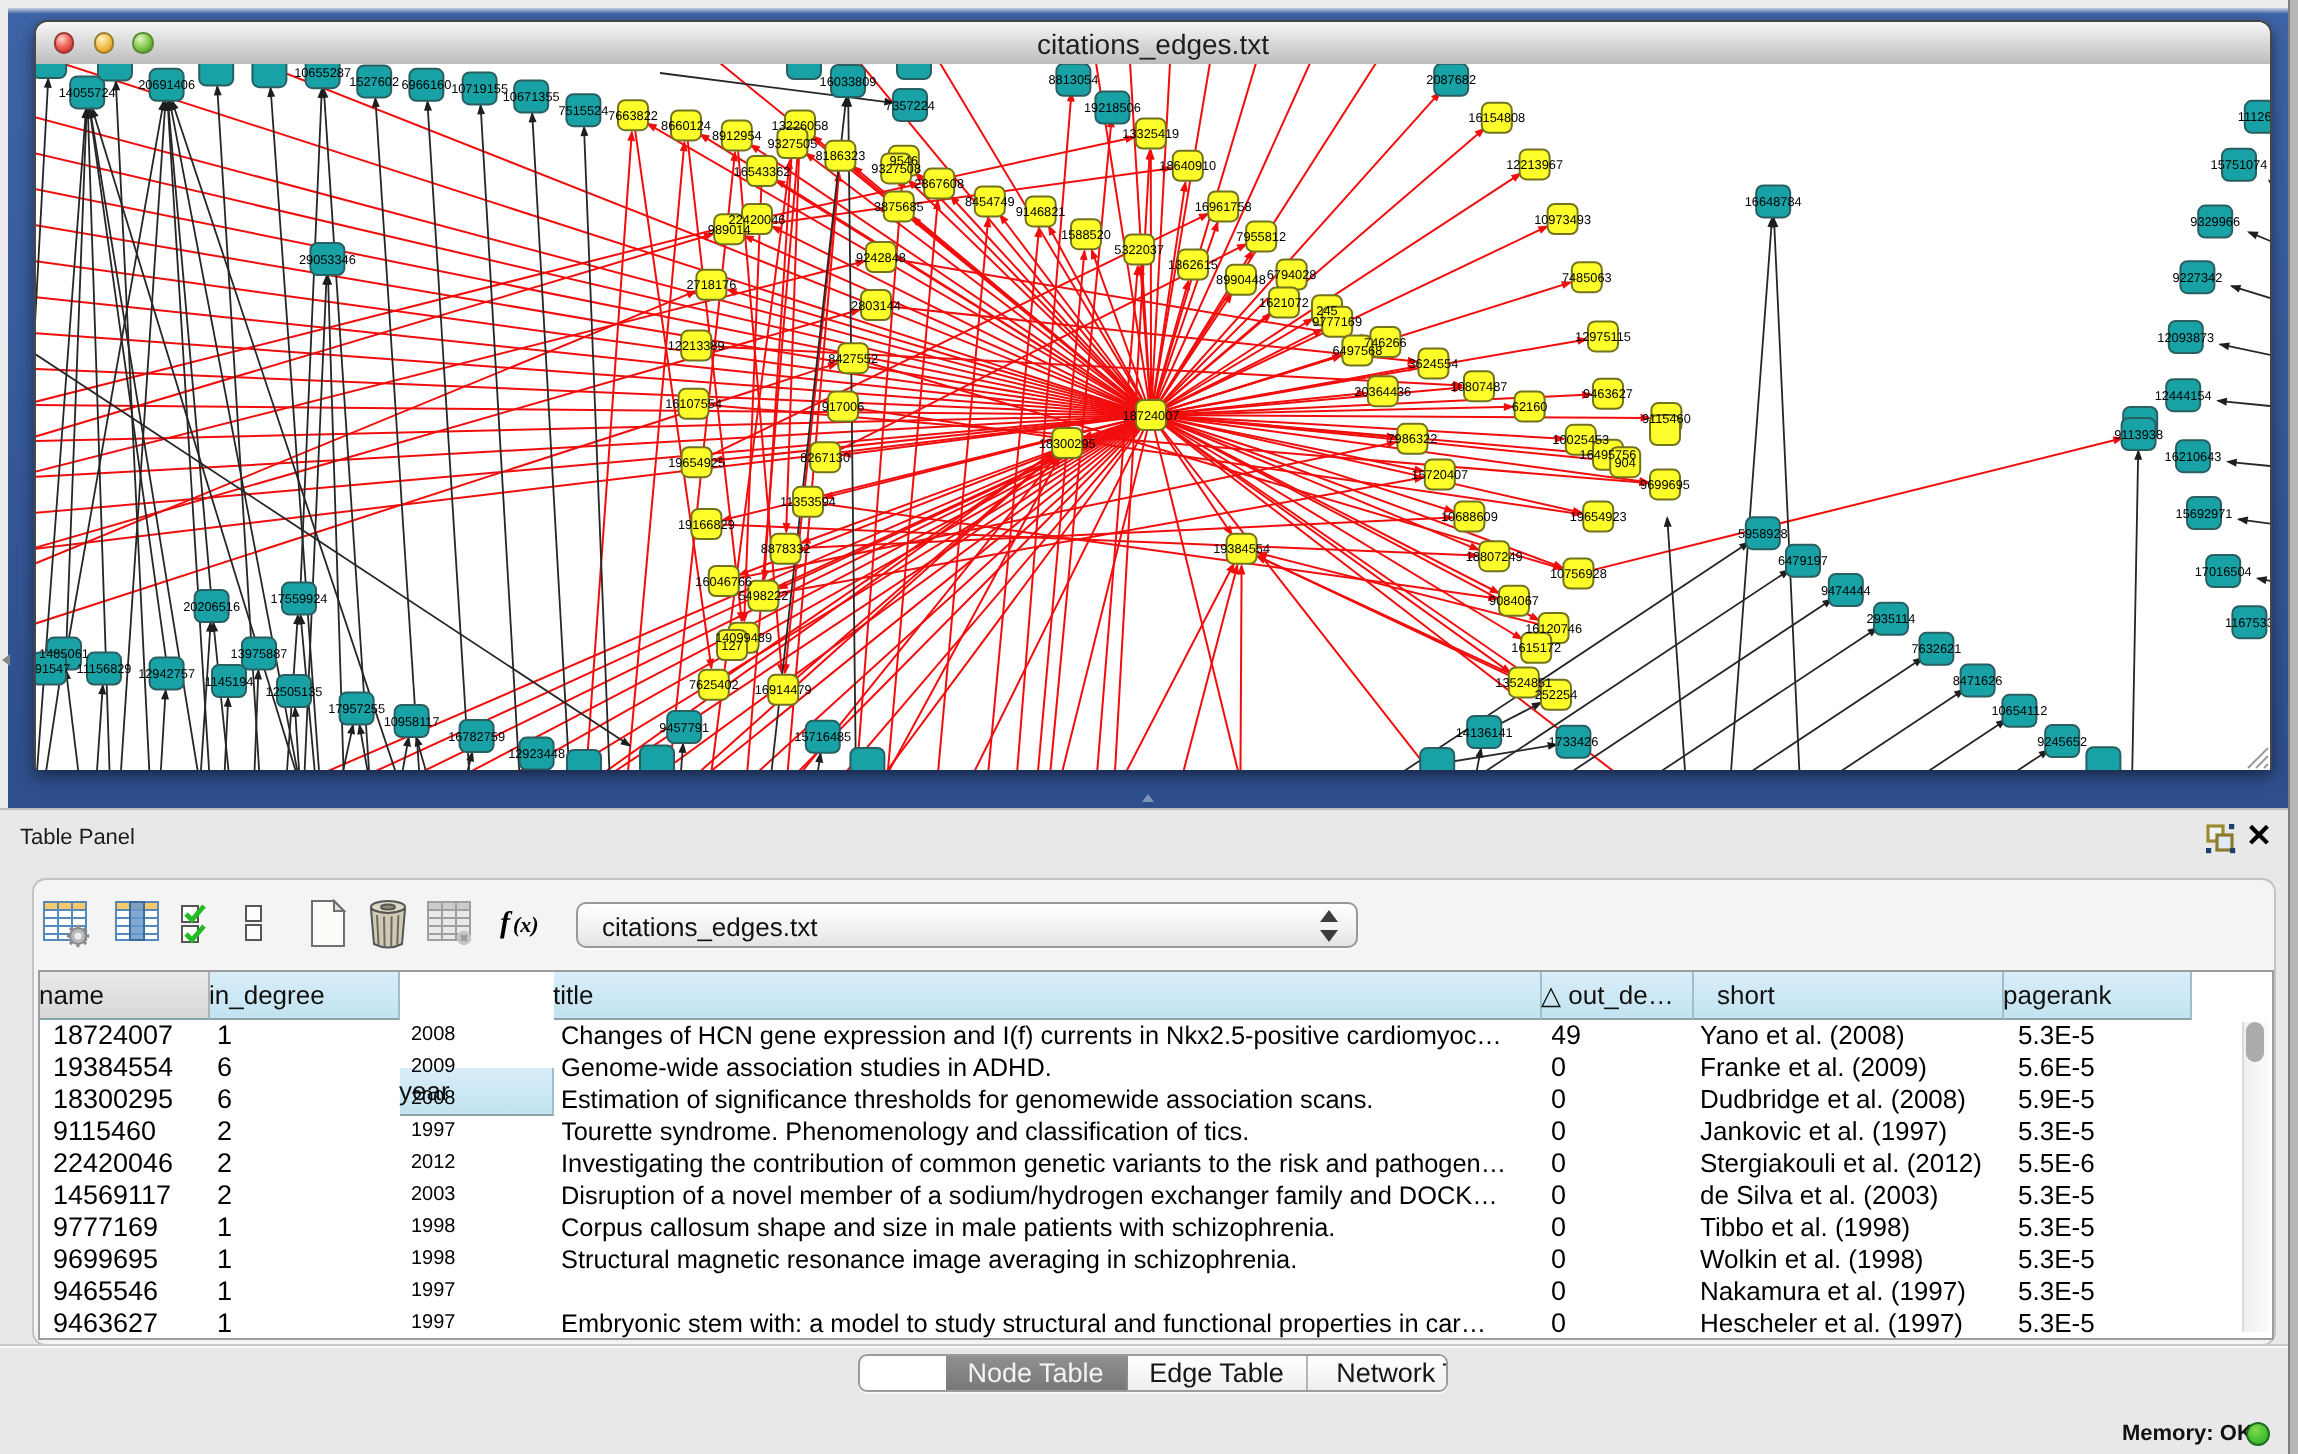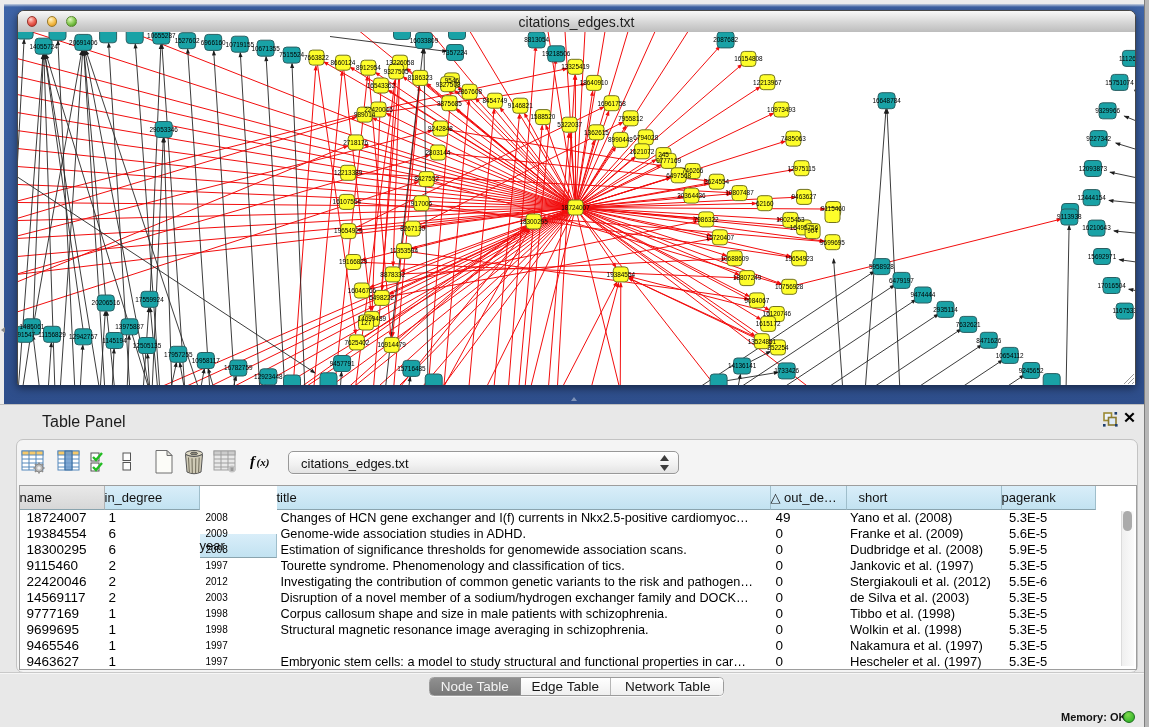--- a/index.html
+++ b/index.html
@@ -7,21 +7,21 @@
 #win{position:absolute;left:17px;top:10px;width:1119px;height:375px;border:1px solid #474747;border-radius:7px 7px 2px 2px;box-shadow:0 3px 8px rgba(0,0,0,.5);background:#fff;}
 #titlebar{position:absolute;left:0;top:0;width:100%;height:21.5px;border-radius:6px 6px 0 0;background:linear-gradient(#f8f8f8,#d6d6d6 55%,#bdbdbd);border-bottom:1px solid #6e6e6e;}
 #title{position:absolute;width:100%;text-align:center;top:3px;font-size:14px;font-weight:400;color:#1e1e1e;}
 .tl{position:absolute;top:5.2px;width:10.5px;height:10.5px;border-radius:50%;}
 #tl-r{left:8.8px;background:radial-gradient(circle at 35% 28%,#ffd5cf,#ee6a5e 45%,#d03a30 80%);border:.5px solid #98352e;}
 #tl-y{left:28.8px;background:radial-gradient(circle at 35% 28%,#fff3c8,#f7c65a 45%,#e4a027 80%);border:.5px solid #9a7b2c;}
 #tl-g{left:48.3px;background:radial-gradient(circle at 35% 28%,#e2f5c3,#8fd05c 45%,#58a32b 80%);border:.5px solid #5c8a35;}
 #netwrap{position:absolute;left:18px;top:31.5px;width:1117px;height:353px;overflow:hidden;background:#fff;}
 #rightstrip{position:absolute;left:1144px;top:0;width:5px;height:727px;background:#b7b7b7;border-left:1px solid #7e7e7e;}
 #panel{position:absolute;left:0;top:404px;width:1144px;height:323px;background:#e8e8e8;border-top:1px solid #bfbfbf;}
-#paneltitle{position:absolute;left:10px;top:8px;font-size:16px;color:#1c1c1c;margin-left:32px;}
+#paneltitle{position:absolute;left:10px;top:8px;font-size:11px;color:#1c1c1c;}
 #float-ic{position:absolute;left:1103px;top:7px;width:15px;height:15px;}
 #close-ic{position:absolute;left:1123px;top:4px;font-size:15.5px;font-weight:700;color:#000;}
 #inner{position:absolute;left:15.5px;top:34px;width:1122px;height:234px;background:#f4f4f4;border:1px solid #c3c3c3;border-radius:7px;}
 #toolbar{position:absolute;left:0;top:0;width:100%;height:44px;}
 .tbi{position:absolute;top:9px;}
 #combo{position:absolute;left:271.5px;top:11px;width:391px;height:22.5px;border:1px solid #989898;border-radius:5px;background:linear-gradient(#ffffff,#f1f1f1 60%,#e3e3e3);box-shadow:0 1px 1px rgba(255,255,255,.8);}
 #combo span{position:absolute;left:12px;top:3.5px;font-size:13px;color:#111;}
 #tablebox{position:absolute;left:2px;top:45px;width:1118px;height:184.5px;background:#fff;border:1px solid #9d9d9d;}
 #thead{position:absolute;left:0;top:0;width:100%;height:23.5px;font-size:13px;color:#111;}
 .th{position:absolute;top:0;height:23.5px;text-align:left;line-height:23px;background:linear-gradient(#d9eef9,#c2e2f1);border-right:1px solid #9fbecb;border-bottom:1px solid #8aa4ae;}
@@ -33,21 +33,21 @@
 .c1{left:89px;width:90px;font-size:13.5px;}
 .c2{left:186px;width:75px;font-size:10px;}
 .c3{left:261px;width:492px;font-size:12.7px;}
 .c4{left:756px;width:70px;font-size:13.5px;}
 .c5{left:830.5px;width:155px;font-size:13px;}
 .c6{left:989.5px;width:92px;font-size:13px;}
 #vscroll{position:absolute;left:1101px;top:24.5px;width:13px;height:155px;background:linear-gradient(90deg,#efefef,#fbfbfb);border-left:1px solid #dcdcdc;}
 #vthumb{position:absolute;left:1.5px;top:0px;width:9px;height:20px;border-radius:5px;background:#ababab;}
 #tabline{position:absolute;left:0;top:267px;width:1144px;height:2px;border-top:1px solid #c9c9c9;border-bottom:1px solid #f6f6f6;}
 #tabs{position:absolute;left:429px;top:271.5px;width:294.5px;height:19px;border:1px solid #9b9b9b;border-radius:4.5px;overflow:hidden;background:#fff;box-shadow:0 1px 0 rgba(255,255,255,.7);}
-.tab{position:absolute;top:0;height:100%;font-size:13.5px;text-align:center;line-height:18px;color:#161616;background:linear-gradient(#ffffff,#efefef);}
+.tab{position:absolute;top:0;height:100%;font-size:13.5px;text-align:center;line-height:18px;color:#161616;background:linear-gradient(#ffffff,#efefef);margin-left:43px;}
 #tab0{left:0;width:90.5px;background:linear-gradient(#909090,#787878);color:#f4f4f4;border-right:1px solid #8b8b8b;}
 #tab1{left:90.5px;width:90.5px;border-right:1px solid #b5b5b5;}
 #tab2{left:181px;width:113.5px;}
 #status{position:absolute;left:0;top:299px;width:1144px;height:24px;}
 #mem{position:absolute;left:1061px;top:7px;font-size:11px;color:#111;font-weight:bold;}
 #dot{position:absolute;left:1122.5px;top:6.5px;width:12px;height:12px;border-radius:50%;background:radial-gradient(circle at 38% 30%,#7fd94d,#3cb92e 70%);border:1px solid #1d6e1d;}
 .arrleft{position:absolute;left:1px;top:327px;width:0;height:0;border-top:3px solid transparent;border-bottom:3px solid transparent;border-right:4px solid #888;}
 #divarrow{position:absolute;left:571px;top:397px;width:0;height:0;border-left:3px solid transparent;border-right:3px solid transparent;border-bottom:4px solid #93a5c4;opacity:.8;}
 </style></head>
 <body>
@@ -873,21 +873,21 @@
         <span class="th" style="left:257px;width:494px;">title</span>
         <span class="th" style="left:751px;width:76px;">△ out_de…</span>
         <span class="th" style="left:827px;width:155px;padding-left:12px;">short</span>
         <span class="th" style="left:982px;width:94px;">pagerank</span>
       </div>
       <div id="tbody">
             <div class="tr">
               <span class="c0">18724007</span>
               <span class="c1">1</span>
               <span class="c2">2008</span>
-              <span class="c3">Changes of HCN gene exchanger and I(f) currents in Nkx2.5-positive cardiomyoc…</span>
+              <span class="c3">Changes of HCN gene expression and I(f) currents in Nkx2.5-positive cardiomyoc…</span>
               <span class="c4">49</span>
               <span class="c5">Yano et al. (2008)</span>
               <span class="c6">5.3E-5</span>
             </div>
 <div class="tr">
               <span class="c0">19384554</span>
               <span class="c1">6</span>
               <span class="c2">2009</span>
               <span class="c3">Genome-wide association studies in ADHD.</span>
               <span class="c4">0</span>
@@ -953,21 +953,21 @@
               <span class="c1">1</span>
               <span class="c2">1997</span>
               <span class="c4">0</span>
               <span class="c5">Nakamura et al. (1997)</span>
               <span class="c6">5.3E-5</span>
             </div>
 <div class="tr">
               <span class="c0">9463627</span>
               <span class="c1">1</span>
               <span class="c2">1997</span>
-              <span class="c3">Embryonic stem cells: a model to study structural and functional properties in car…</span>
+              <span class="c3">Embryonic stem with: a model to study structural and functional properties in car…</span>
               <span class="c4">0</span>
               <span class="c5">Hescheler et al. (1997)</span>
               <span class="c6">5.3E-5</span>
             </div>
           </div>
       <div id="vscroll">
             <div id="vthumb"></div>
           </div>
     </div>
   </div>

